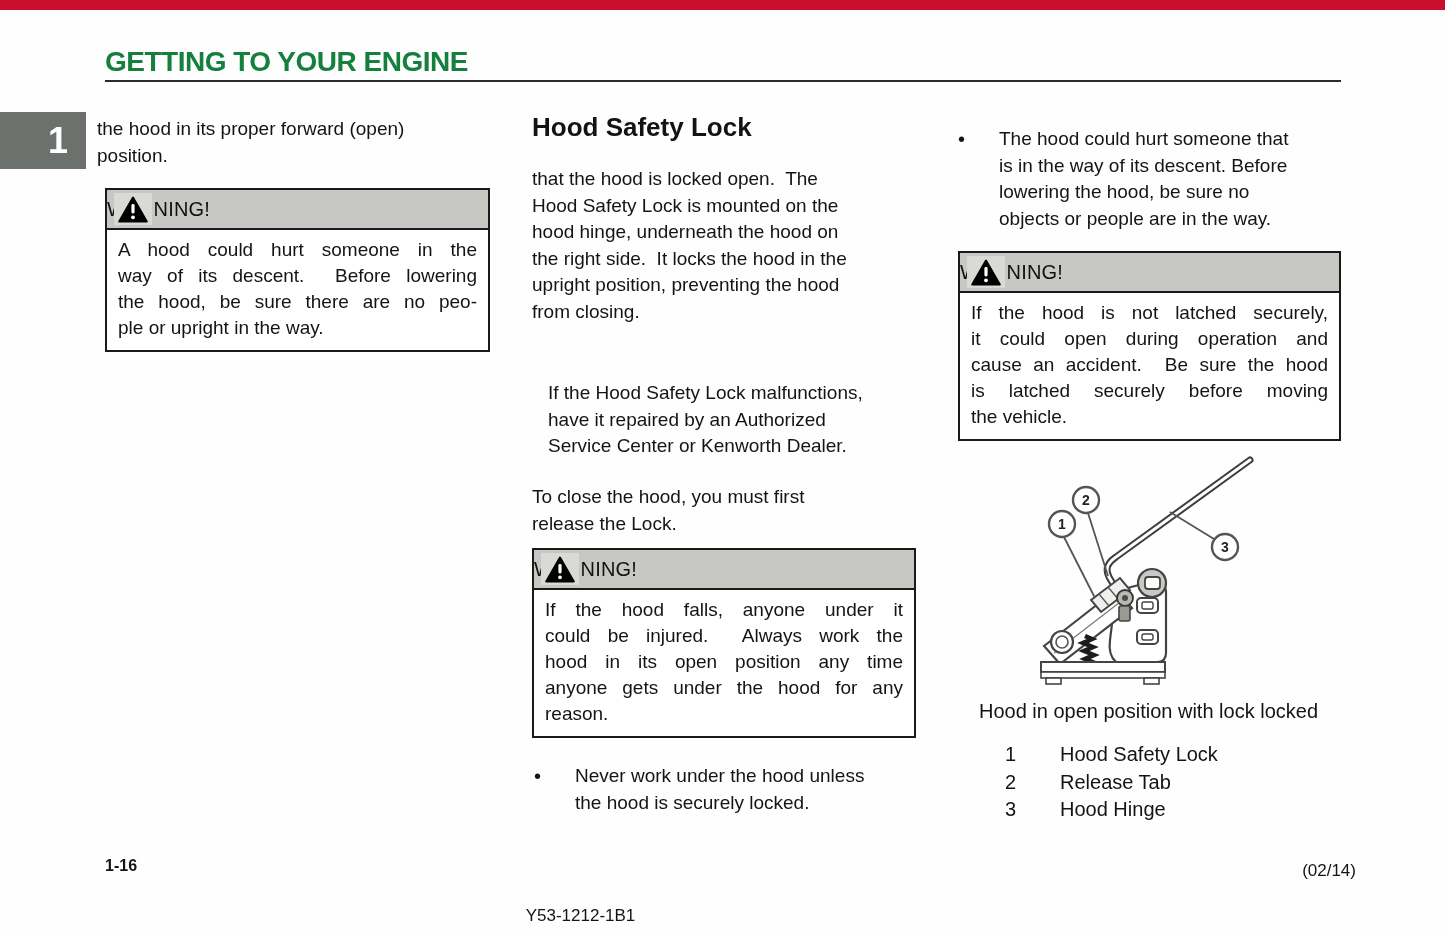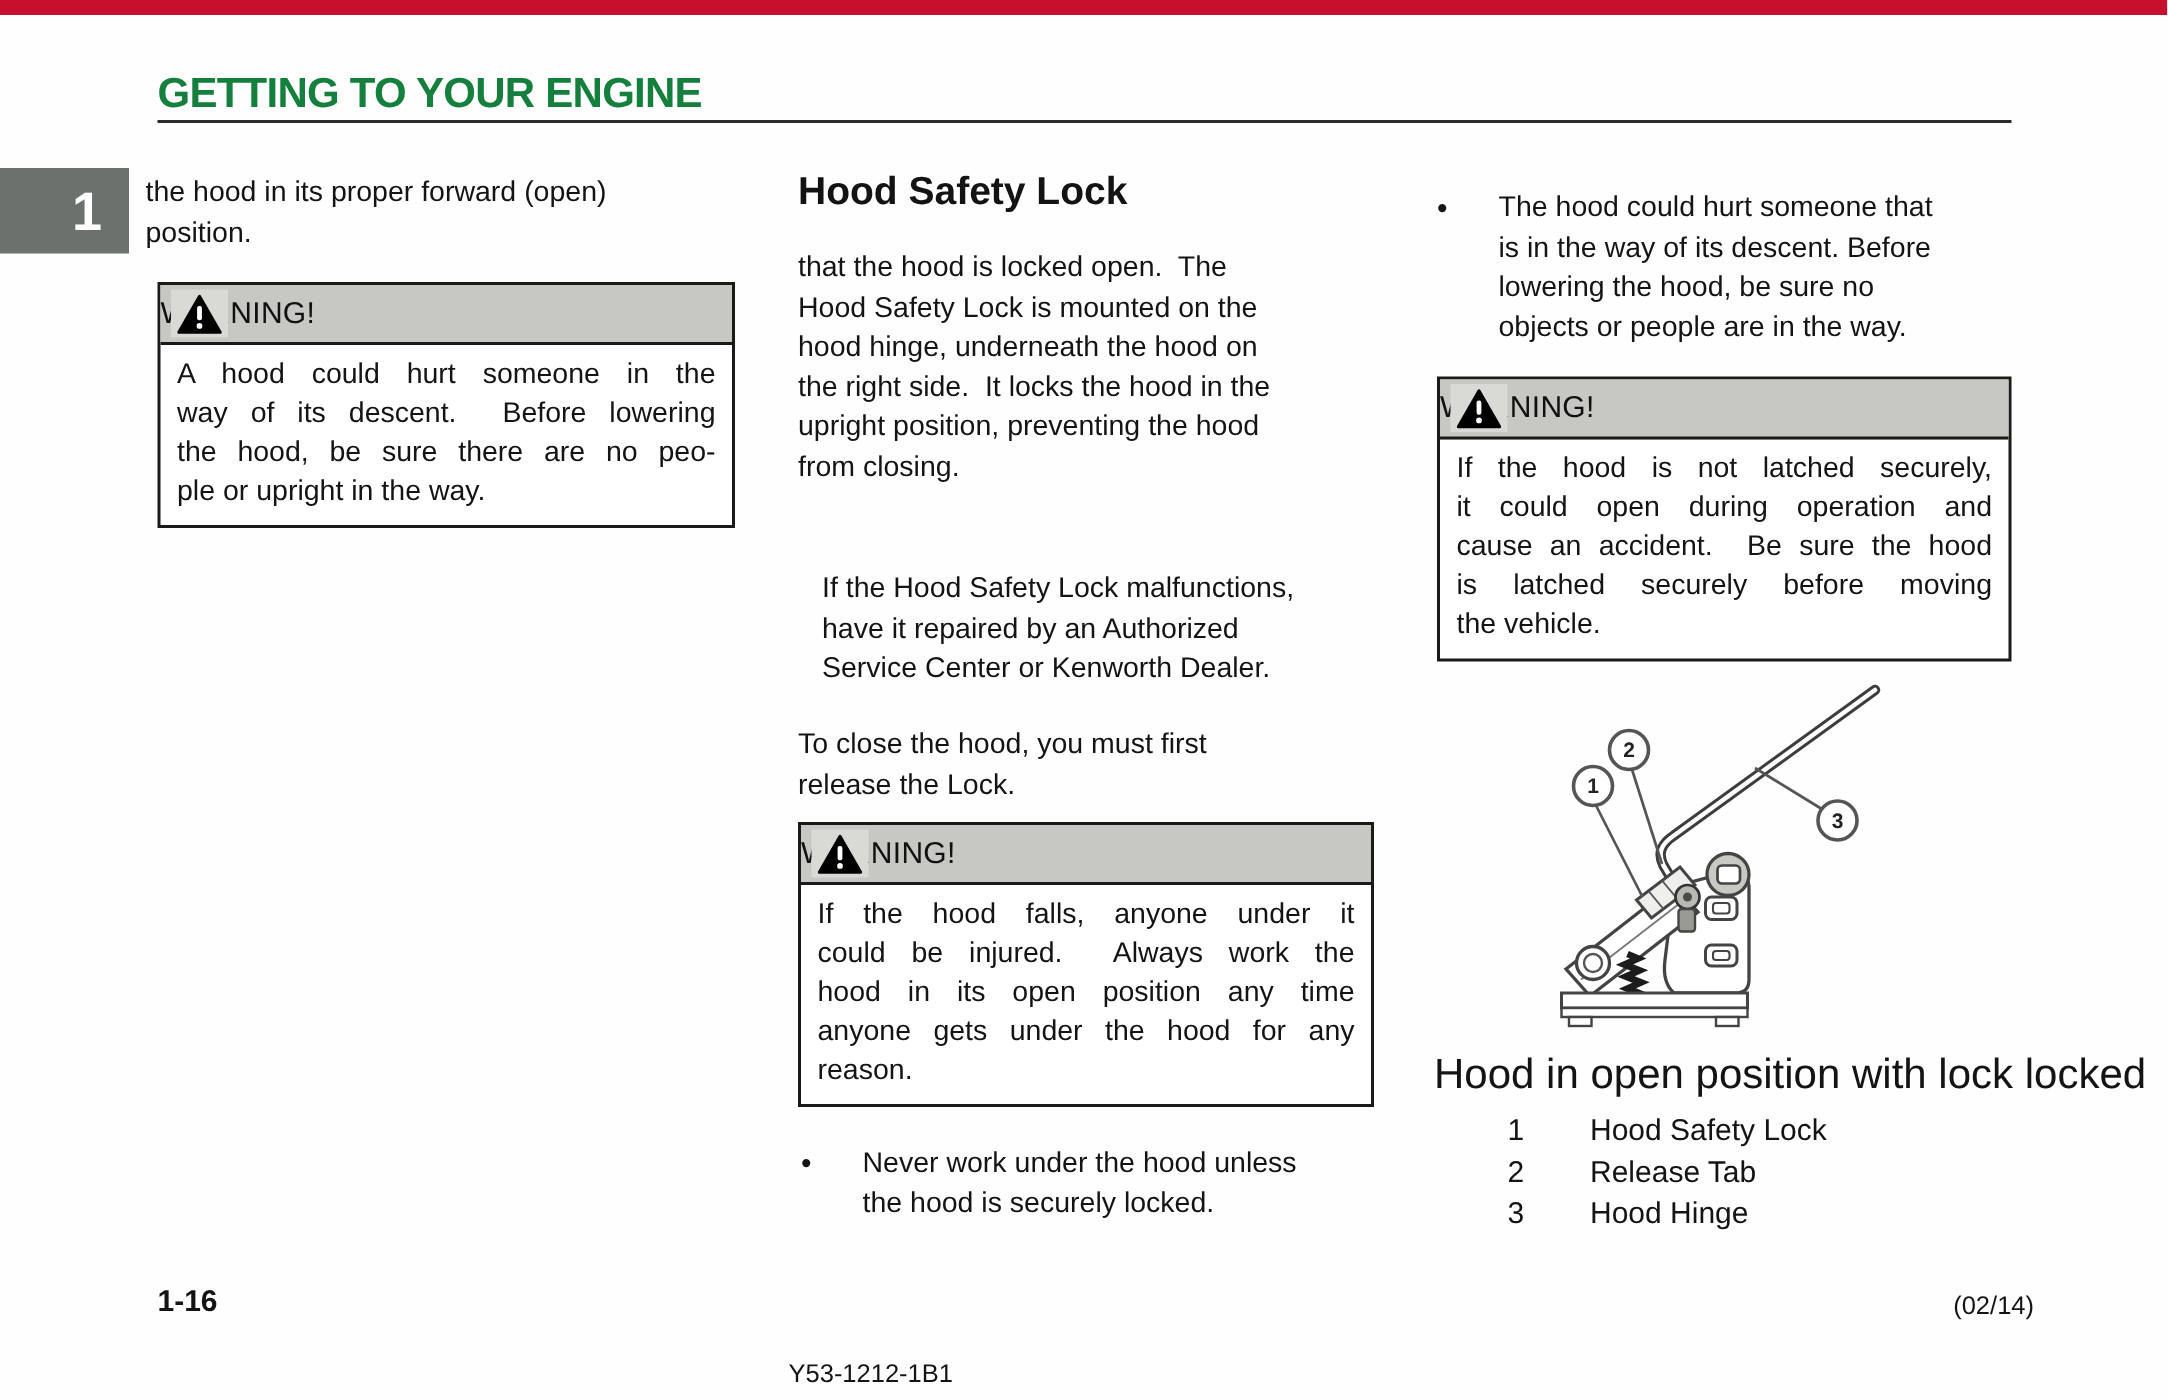--- a/index.html
+++ b/index.html
@@ -44,27 +44,27 @@
   .warn-label { flex:1; text-align:left; font-weight:normal; font-size:20px; letter-spacing:0.2px; color:#111; }
   .warnbox-body { padding:7px 11px 9px 11px; font-size:19px; line-height:26px; }
 
   .bullet { display:flex; }
   .bullet-marker { flex:0 0 41px; font-size:20px; line-height:26.5px; }
   .bullet-text { flex:1; }
 
   .figure { position:absolute; left:958px; top:450px; width:383px; height:242px; }
   .figure-caption {
     position:absolute; left:956px; top:700px; width:385px;
-    font-size:28px; text-align:center; white-space:nowrap;
+    font-size:20px; text-align:center; white-space:nowrap;
   }
   .legend { position:absolute; left:996px; top:741px; font-size:20px; line-height:27.5px; }
   .legend-row { display:flex; }
   .legend-num { flex:0 0 55px; padding-left:9px; }
 
-  .footer-left { position:absolute; left:105px; top:857px; font-size:20px; font-weight:bold; }
+  .footer-left { position:absolute; left:105px; top:857px; font-size:16px; font-weight:bold; }
   .footer-center { position:absolute; left:0; top:906px; width:1161px; text-align:center; font-size:17px; }
   .footer-right { position:absolute; top:861px; right:89px; font-size:17px; }
 </style>
 </head>
 <body>
 
 <div class="page">
 
   <div class="top-red-bar"></div>
 

